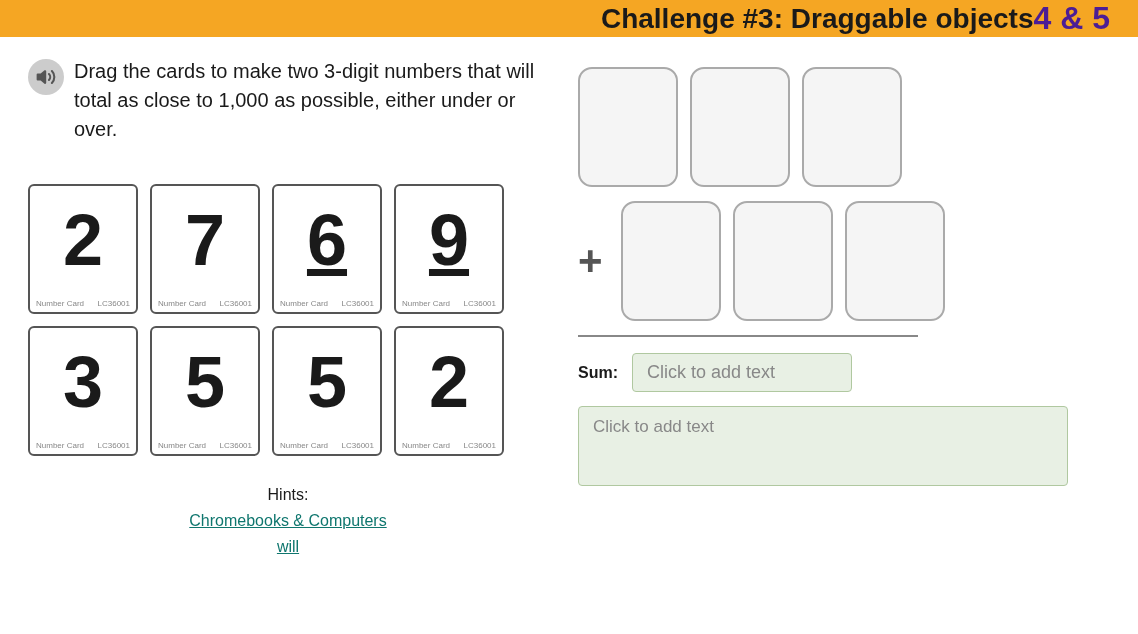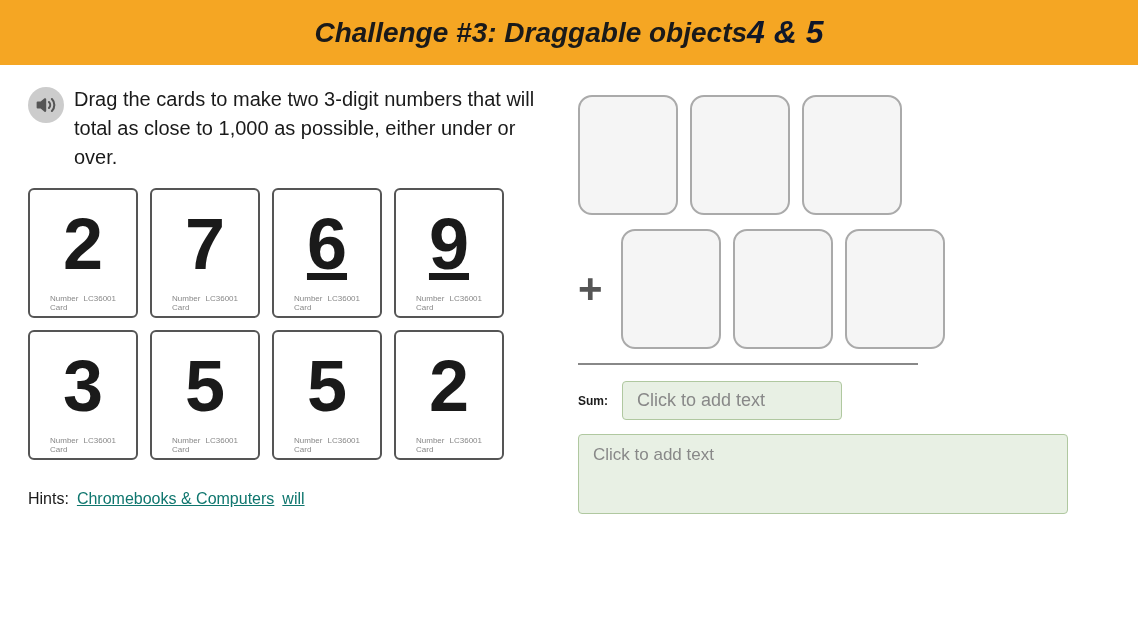--- a/index.html
+++ b/index.html
@@ -7,53 +7,52 @@
       font-family: Arial, sans-serif;
       background: #fff;
       width: 1138px;
       min-height: 634px;
       overflow: hidden;
     }
 
     .header {
       background: #f5a623;
       display: flex;
-      justify-content: center;
-      align-items: center;
-      padding: 14px 28px;
-      font-style: italic;
+      justify-content: flex-end;
+      align-items: center;
+      padding: 0 28px;
     }
 
     .header-title {
       font-size: 28px;
       font-weight: 900;
       color: #1a1a1a;
     }
 
     .header-grades {
       font-size: 32px;
       font-weight: 900;
-      color: #0f172a;
+      color: #4c1d95;
     }
 
     .main-content {
       display: flex;
       padding: 20px 28px;
       gap: 30px;
     }
 
     .left-panel {
       flex: 0 0 520px;
     }
 
     .instruction-row {
       display: flex;
       align-items: flex-start;
       gap: 10px;
-      margin-bottom: 16px;
+      margin-bottom: 40px;
     }
 
     .audio-btn {
       width: 36px;
       height: 36px;
       border-radius: 50%;
       background: #ccc;
       border: none;
       cursor: pointer;
       display: flex;
@@ -106,32 +105,33 @@
       text-decoration: underline;
       text-underline-offset: 4px;
     }
 
     .card-footer {
       position: absolute;
       bottom: 4px;
       width: 100%;
       display: flex;
       justify-content: space-between;
-      padding: 0 20px;
+      padding: 0 6px;
       font-size: 8px;
       color: #888;
     }
 
     .hints-row {
       display: flex;
       align-items: center;
       gap: 8px;
       font-size: 16px;
       color: #1a1a1a;
       margin-top: 10px;
+      flex-direction: column;
     }
 
     .hint-link {
       color: #0f766e;
       text-decoration: underline;
       cursor: pointer;
       font-size: 16px;
     }
 
     .right-panel {
@@ -178,21 +178,21 @@
     }
 
     .sum-row {
       display: flex;
       align-items: center;
       gap: 14px;
       margin-bottom: 14px;
     }
 
     .sum-label {
-      font-size: 12px;
+      font-size: 16px;
       color: #1a1a1a;
       font-weight: 600;
     }
 
     .sum-input {
       background: #e8f0e4;
       border: 1.5px solid #b0c8a0;
       border-radius: 4px;
       padding: 8px 14px;
       font-size: 18px;

